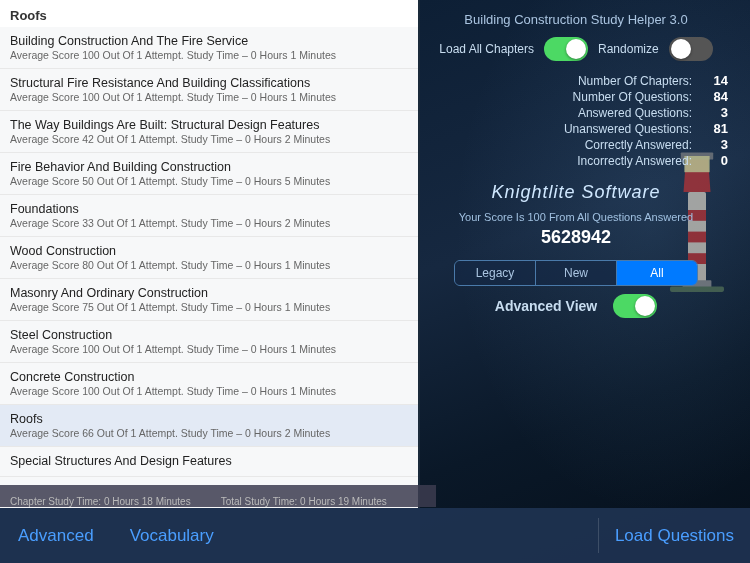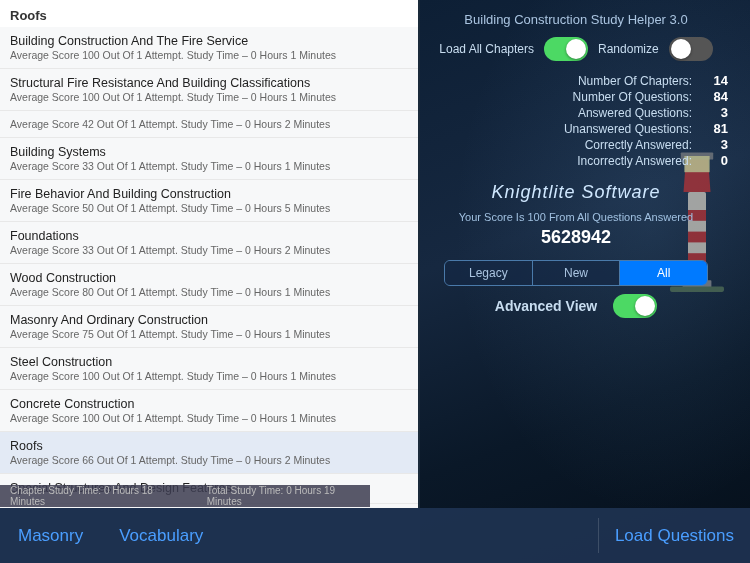--- a/index.html
+++ b/index.html
@@ -199,21 +199,21 @@
       color: #ffffff;
       font-weight: 600;
     }
 
     .segment-control {
       display: flex;
       border-radius: 6px;
       overflow: hidden;
       border: 1px solid #4a7aaa;
       margin: 0 auto 8px auto;
-      width: 264px;
+      width: 244px;
     }
     .segment-btn {
       flex: 1;
       padding: 5px 0;
       text-align: center;
       font-size: 12px;
       color: #aac4e0;
       background: rgba(20,40,70,0.6);
       cursor: pointer;
       border: none;
@@ -281,21 +281,21 @@
     .bottom-divider {
       width: 1px;
       height: 35px;
       background: rgba(255,255,255,0.15);
     }
 
     .study-time-row {
       position: absolute;
       bottom: 56px;
       left: 0;
-      width: 370px;
+      width: 436px;
       height: 22px;
       background: rgba(60,60,80,0.85);
       display: flex;
       align-items: flex-end;
       padding: 0 10px;
       z-index: 1;
       gap: 30px;
     }
     .study-time-text {
       font-size: 10px;
@@ -333,25 +333,22 @@
     <div id="chapter-list">
         <div class="chapter-item">
           <div class="chapter-title">Building Construction And The Fire Service</div>
           <div class="chapter-sub">Average Score 100 Out Of 1 Attempt. Study Time – 0 Hours 1 Minutes</div>
         </div>
         <div class="chapter-item">
           <div class="chapter-title">Structural Fire Resistance And Building Classifications</div>
           <div class="chapter-sub">Average Score 100 Out Of 1 Attempt. Study Time – 0 Hours 1 Minutes</div>
         </div>
         <div class="chapter-item">
+          <div class="chapter-title">The Way Buildings Are Built: Structural Design Features</div>
           <div class="chapter-sub">Average Score 42 Out Of 1 Attempt. Study Time – 0 Hours 2 Minutes</div>
-        </div>
-        <div class="chapter-item">
-          <div class="chapter-title">Building Systems</div>
-          <div class="chapter-sub">Average Score 33 Out Of 1 Attempt. Study Time – 0 Hours 1 Minutes</div>
         </div>
         <div class="chapter-item">
           <div class="chapter-title">Fire Behavior And Building Construction</div>
           <div class="chapter-sub">Average Score 50 Out Of 1 Attempt. Study Time – 0 Hours 5 Minutes</div>
         </div>
         <div class="chapter-item">
           <div class="chapter-title">Foundations</div>
           <div class="chapter-sub">Average Score 33 Out Of 1 Attempt. Study Time – 0 Hours 2 Minutes</div>
         </div>
         <div class="chapter-item">
@@ -448,20 +445,20 @@
     <div class="advanced-row">
       <span class="advanced-label">Advanced View</span>
       <div class="toggle-switch">
         <div class="toggle-knob"></div>
       </div>
     </div>
   </div>
 
   <div class="bottom-bar">
     <div class="bottom-nav">
-      <button class="bottom-nav-btn">Masonry</button>
+      <button class="bottom-nav-btn">Advanced</button>
       <button class="bottom-nav-btn">Vocabulary</button>
     </div>
     <div class="bottom-divider"></div>
     <button class="load-questions-btn">Load Questions</button>
   </div>
 
 </div>
 
 </body></html>

